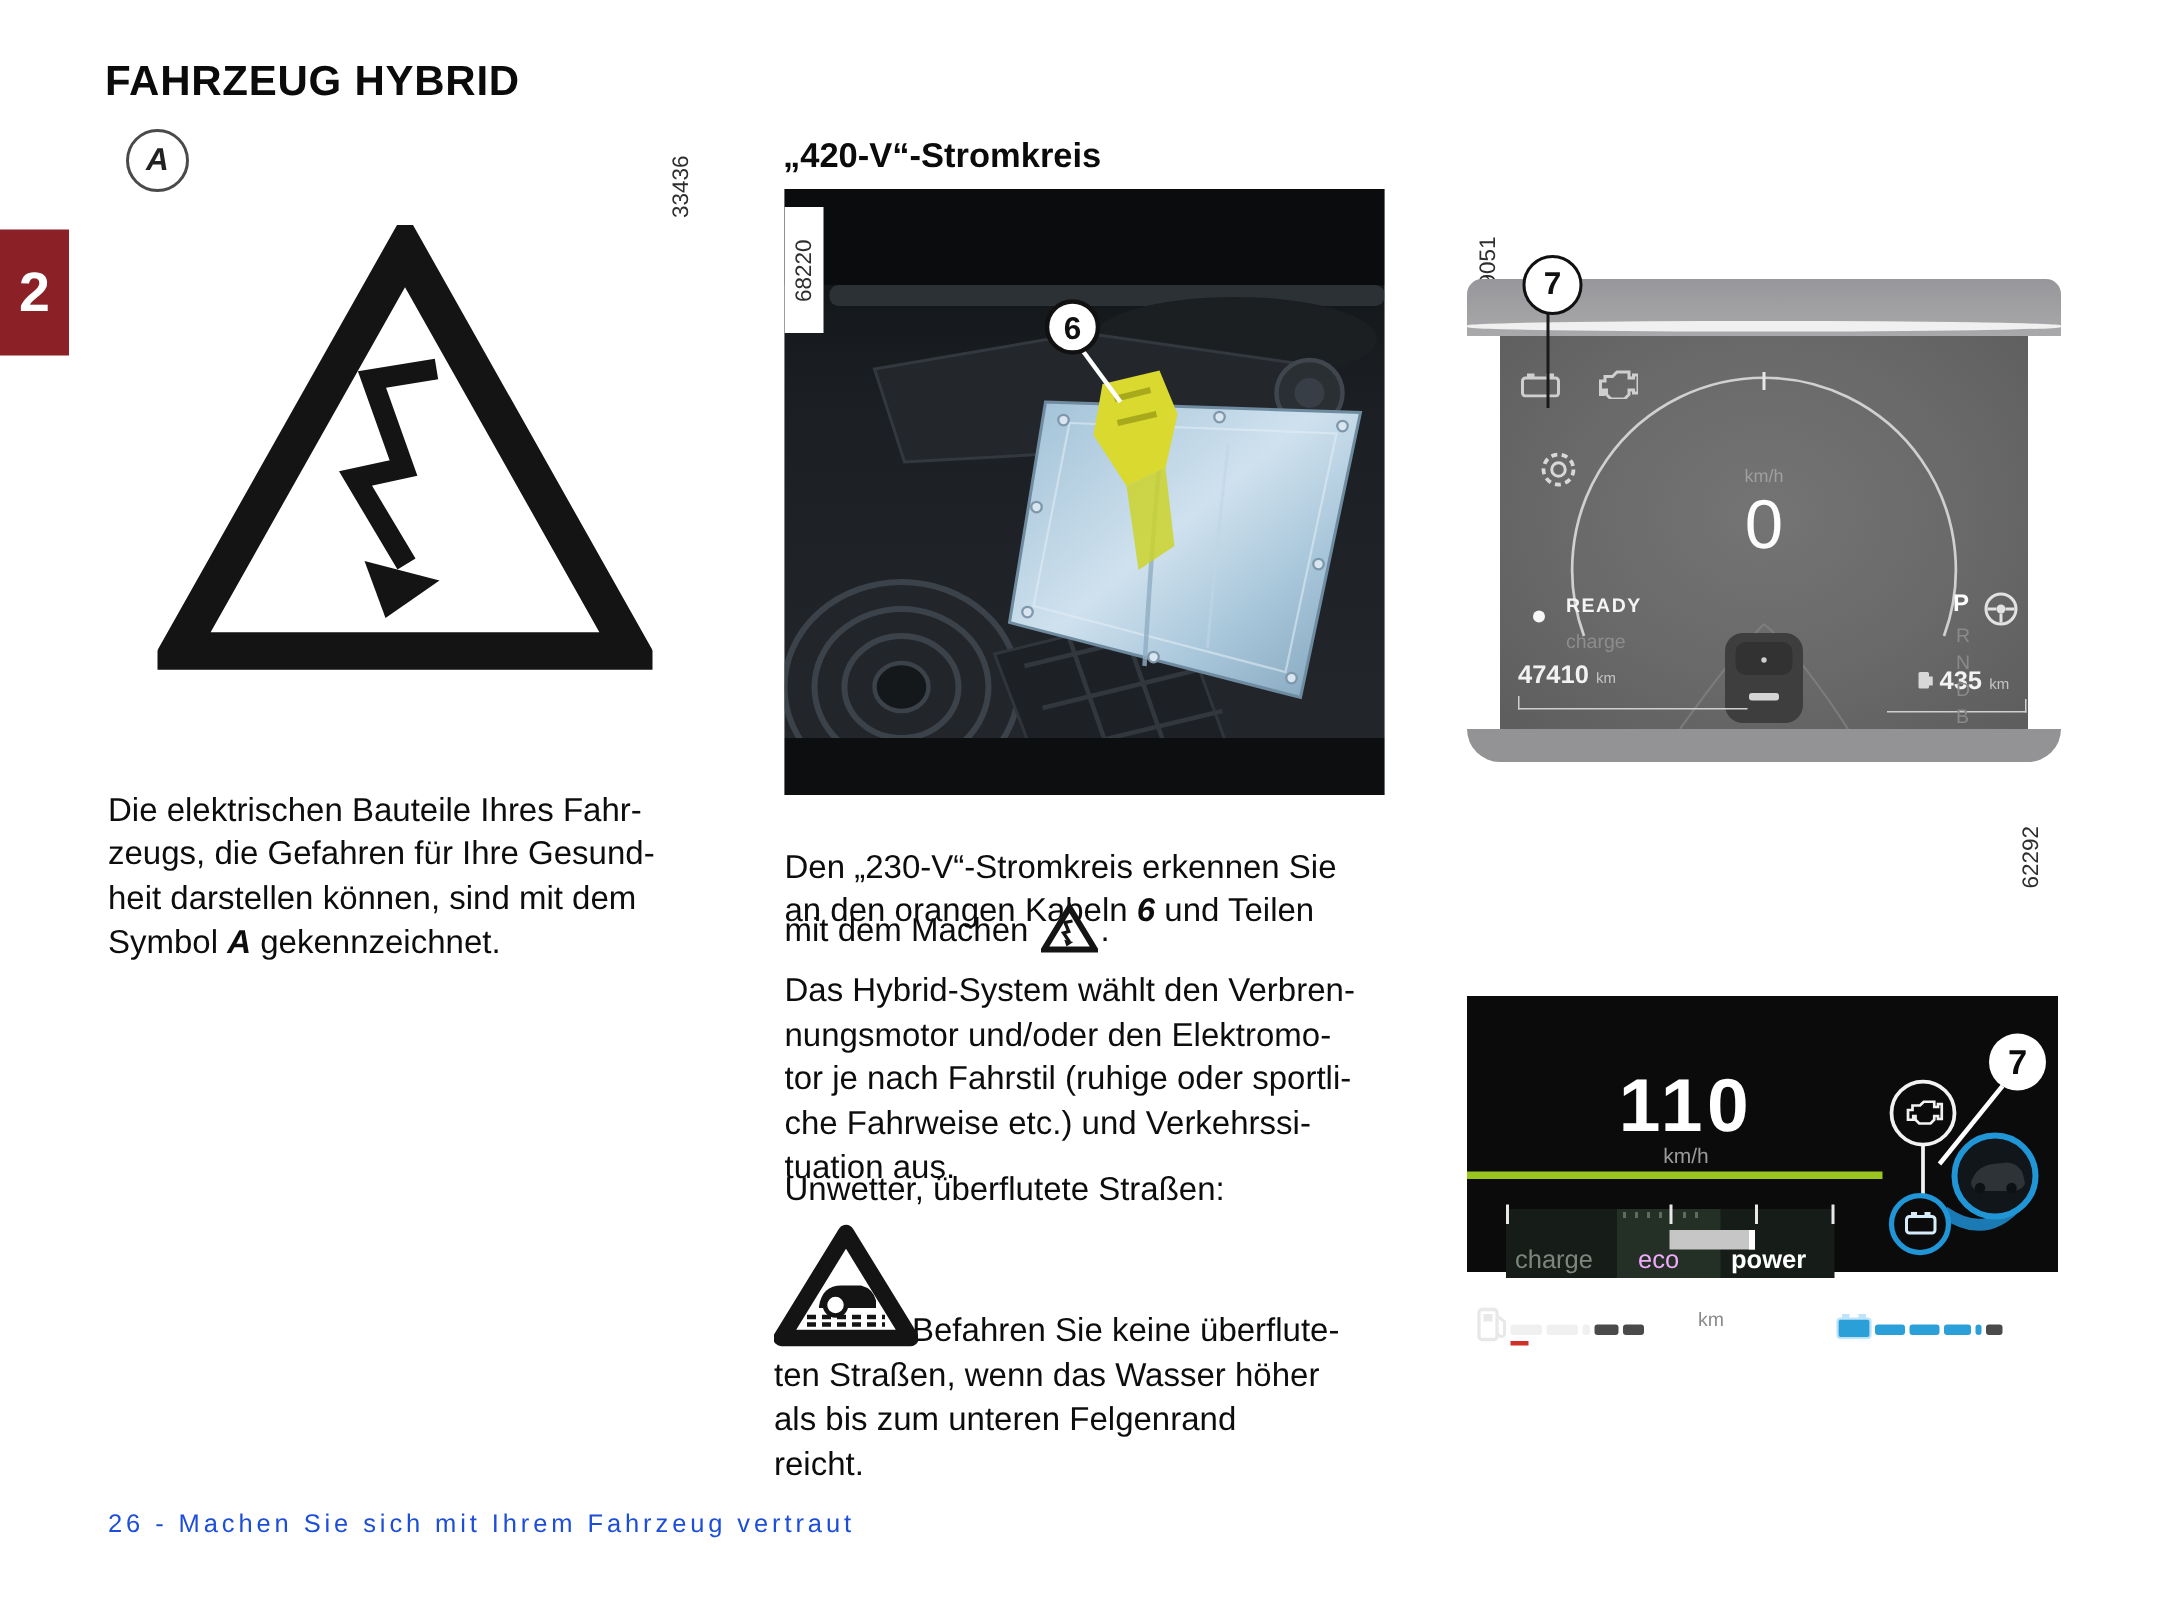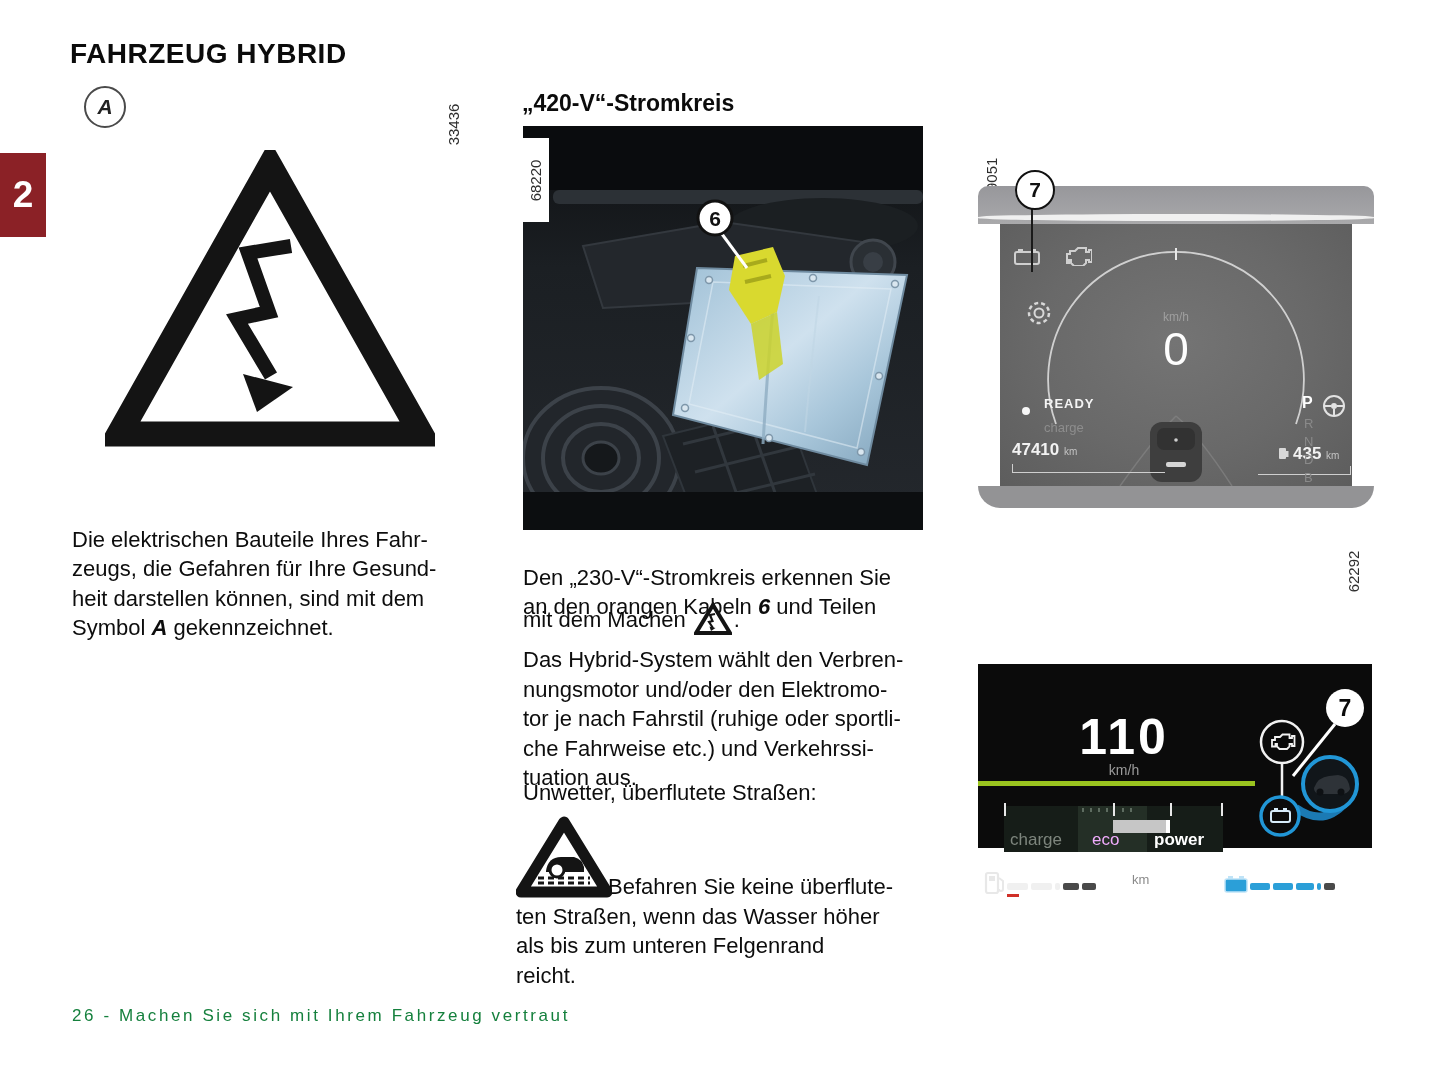--- a/index.html
+++ b/index.html
@@ -5,21 +5,21 @@
   html,body{margin:0;padding:0;background:#ffffff;}
   .page{position:relative;width:1445px;height:1070px;background:#ffffff;
         font-family:"Liberation Sans",sans-serif;color:#0d0d0d;overflow:hidden;border-radius:13px;}
   .abs{position:absolute;}
   .pre{white-space:pre-line;}
 
   
   .title{left:70px;top:38px;font-size:28px;font-weight:bold;letter-spacing:.5px;color:#0b0b0b;}
   .chapter-tab{left:0;top:153px;width:46px;height:84px;background:#8b2126;color:#fff;
                display:flex;align-items:center;justify-content:center;font-size:37px;font-weight:bold;}
-  .footer{left:72px;top:1006px;font-size:17px;letter-spacing:2.6px;color:#15803d;}
+  .footer{left:72px;top:1006px;font-size:17px;letter-spacing:2.6px;color:#1d4ed8;}
 
   
   .figbox{display:flex;align-items:center;justify-content:center;}
   .figbox span{transform:rotate(-90deg);white-space:nowrap;font-size:15px;color:#2e2e2e;}
 
   
   .callout-a{left:84px;top:86px;width:38px;height:38px;border:2.5px solid #4a4a4a;border-radius:50%;
              display:flex;align-items:center;justify-content:center;font-size:21px;font-weight:bold;font-style:italic;color:#222;}
   .body-text{font-size:22px;line-height:29.5px;color:#0d0d0d;}
   .bold-italic{font-weight:bold;font-style:italic;}

